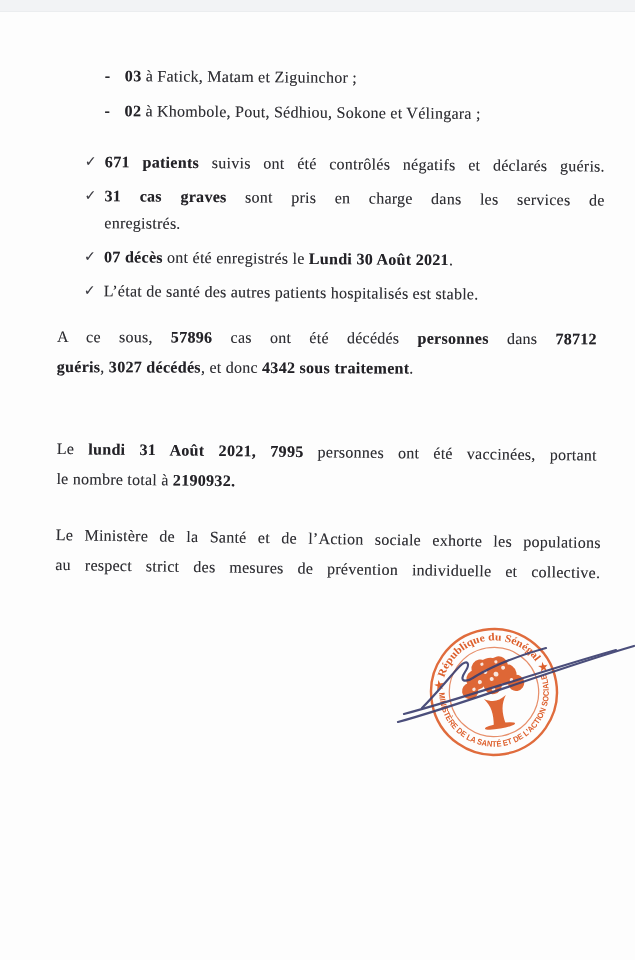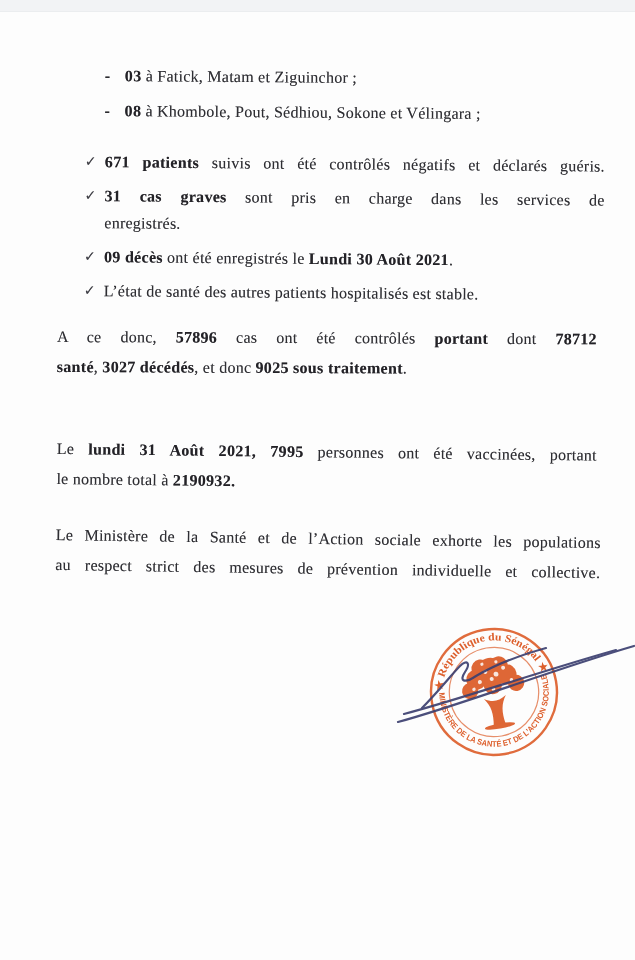--- a/index.html
+++ b/index.html
@@ -44,21 +44,21 @@
   <div class="block" id="dash-list">
     <div class="item">
       <span class="marker marker-dash">-</span>
       <div>
           <div class="line"><span class="b">03</span><span> à Fatick, Matam et Ziguinchor ;</span></div>
         </div>
     </div>
     <div class="item">
       <span class="marker marker-dash">-</span>
       <div>
-          <div class="line"><span class="b">08</span><span> à Khombole, Pout, Sédhiou, Sokone et Vélingara ;</span></div>
+          <div class="line"><span class="b">02</span><span> à Khombole, Pout, Sédhiou, Sokone et Vélingara ;</span></div>
         </div>
     </div>
   </div>
 
   <div class="block" id="check-list">
     <div class="item">
       <span class="marker marker-check">✓</span>
       <div>
           <div class="line jl"><span class="b">671 patients</span><span> suivis ont été contrôlés négatifs et déclarés guéris.</span></div>
         </div>
@@ -66,34 +66,34 @@
     <div class="item">
       <span class="marker marker-check">✓</span>
       <div>
           <div class="line jl"><span class="b">31 cas graves</span><span> sont pris en charge dans les services de</span></div>
           <div class="line"><span>enregistrés.</span></div>
         </div>
     </div>
     <div class="item">
       <span class="marker marker-check">✓</span>
       <div>
-          <div class="line"><span class="b">09 décès</span><span> ont été enregistrés le </span><span class="b">Lundi 30 Août 2021</span><span>.</span></div>
+          <div class="line"><span class="b">07 décès</span><span> ont été enregistrés le </span><span class="b">Lundi 30 Août 2021</span><span>.</span></div>
         </div>
     </div>
     <div class="item">
       <span class="marker marker-check">✓</span>
       <div>
           <div class="line"><span>L’état de santé des autres patients hospitalisés est stable.</span></div>
         </div>
     </div>
   </div>
 
   <div class="block para" id="para-a">
-      <div class="line jl"><span>A ce donc, </span><span class="b">57896</span><span> cas ont été contrôlés </span><span class="b">portant</span><span> dont </span><span class="b">78712</span></div>
-      <div class="line"><span class="b">santé</span><span>, </span><span class="b">3027 décédés</span><span>, et donc </span><span class="b">9025 sous traitement</span><span>.</span></div>
+      <div class="line jl"><span>A ce sous, </span><span class="b">57896</span><span> cas ont été décédés </span><span class="b">personnes</span><span> dans </span><span class="b">78712</span></div>
+      <div class="line"><span class="b">guéris</span><span>, </span><span class="b">3027 décédés</span><span>, et donc </span><span class="b">4342 sous traitement</span><span>.</span></div>
     </div>
   <div class="block para" id="para-b">
       <div class="line jl"><span>Le </span><span class="b">lundi 31 Août 2021, 7995</span><span> personnes ont été vaccinées, portant</span></div>
       <div class="line"><span>le nombre total à </span><span class="b">2190932.</span></div>
     </div>
   <div class="block para" id="para-c">
       <div class="line jl"><span>Le Ministère de la Santé et de l’Action sociale exhorte les populations</span></div>
       <div class="line jl"><span>au respect strict des mesures de prévention individuelle et collective.</span></div>
     </div>
 

